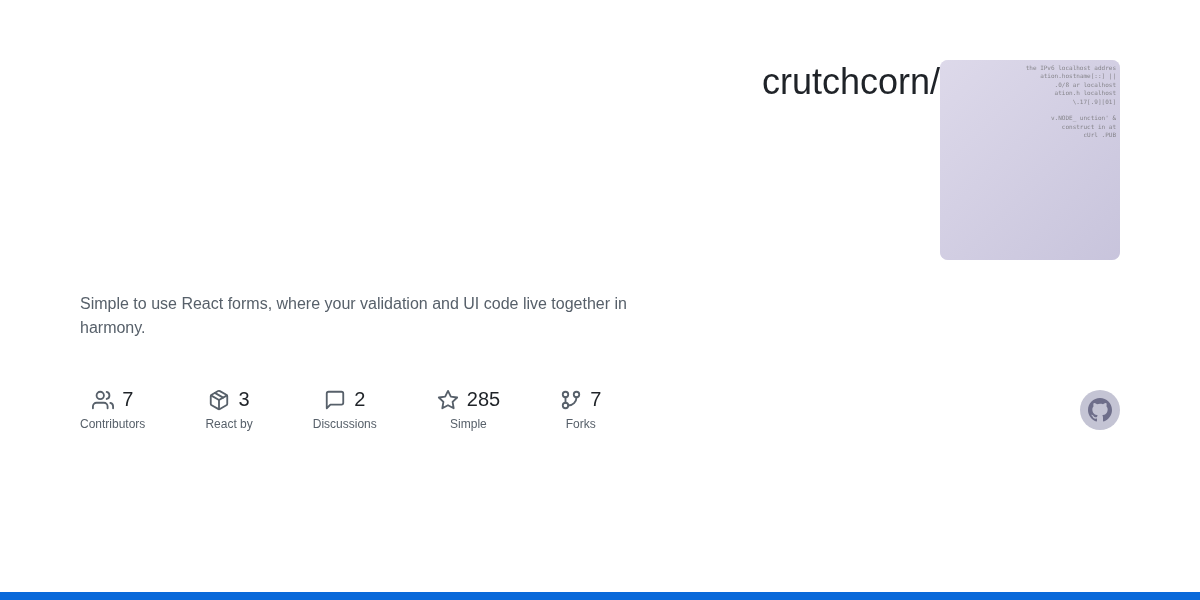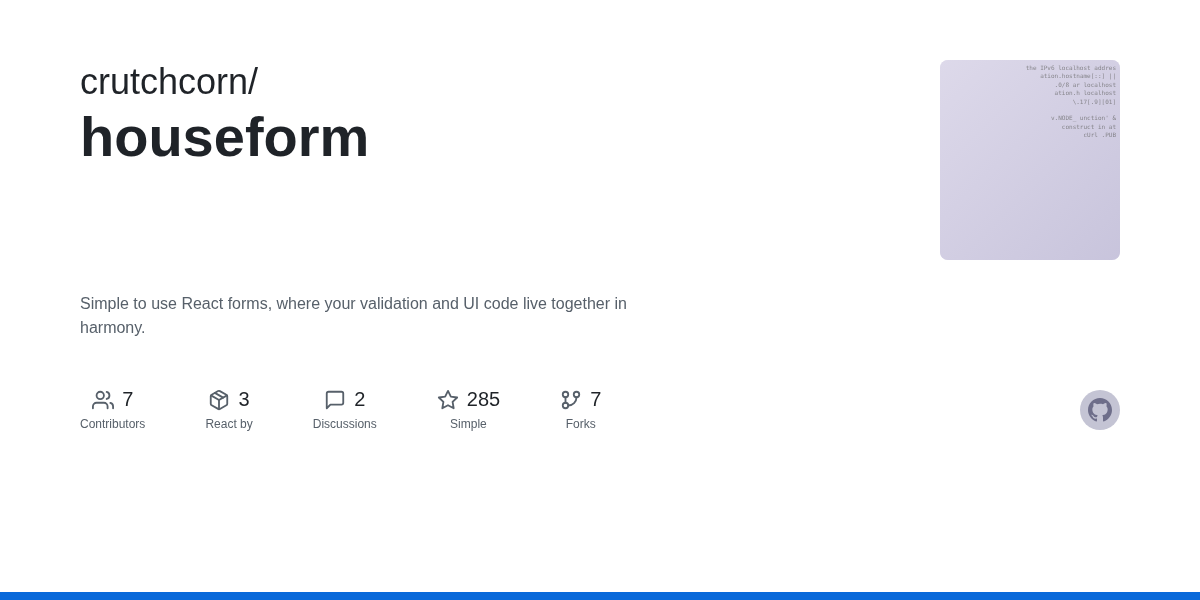--- a/index.html
+++ b/index.html
@@ -21,21 +21,21 @@
     .main-content {
       flex: 1;
       padding: 60px 80px 40px 80px;
       display: flex;
       flex-direction: column;
       position: relative;
     }
 
     .header-area {
       display: flex;
-      justify-content: space-between;
+      justify-content: flex-end;
       align-items: flex-start;
       margin-bottom: 32px;
     }
 
     .repo-title {
       display: flex;
       flex-direction: column;
     }
 
     .repo-owner {
@@ -151,21 +151,20 @@
       width: 100%;
     }
   </style>
 </head>
 <body>
 
 <div class="main-content">
   <div class="header-area">
     <div class="repo-title">
       <span class="repo-owner">crutchcorn/</span>
-      <span class="repo-name">houseform</span>
     </div>
 
     <div class="avatar-container">
       <div class="avatar-bg"></div>
       <div class="avatar-code-overlay">
         the IPv6 localhost addres<br>
         ation.hostname[::]  ||<br>
         .0/8 ar localhost<br>
         ation.h localhost<br>
         \.17[.9][01]<br>

